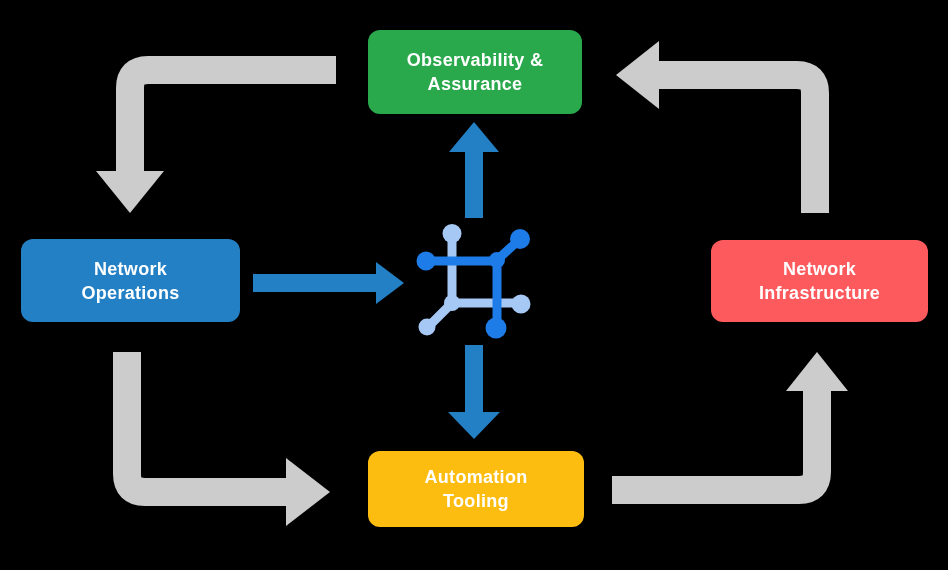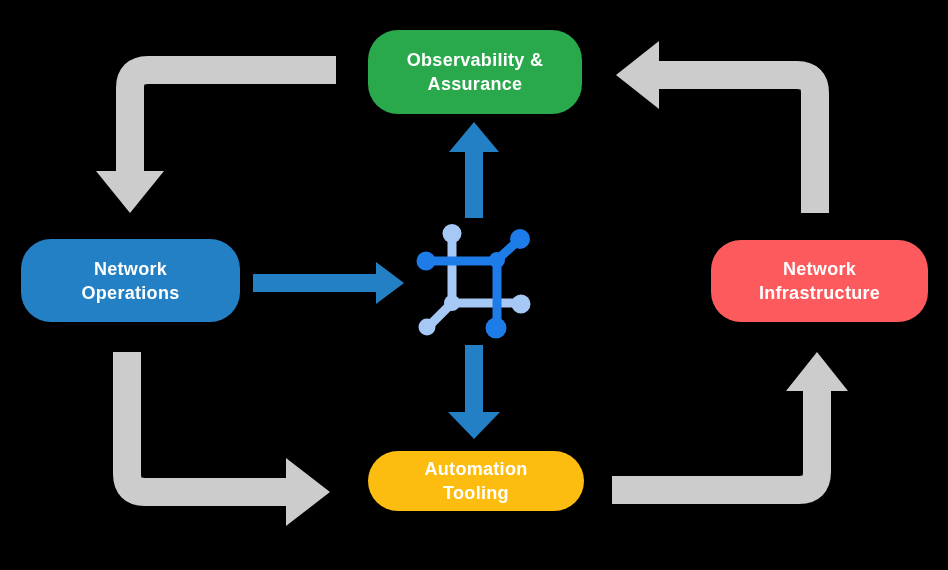--- a/index.html
+++ b/index.html
@@ -28,36 +28,36 @@
   .gray-head { fill: var(--arrow-gray, #ccc); }
   .blue-fill { fill: var(--arrow-blue, #2380C4); }
 
   .icon-line-light { stroke: var(--icon-light-blue, #A6C8F5); stroke-width: 9; stroke-linecap: round; fill: none; }
   .icon-line-blue  { stroke: var(--icon-blue, #1E7CE8);       stroke-width: 9; stroke-linecap: round; fill: none; }
   .icon-dot-light  { fill: var(--icon-light-blue, #A6C8F5); }
   .icon-dot-blue   { fill: var(--icon-blue, #1E7CE8); }
 
   .node {
     position: absolute;
-    border-radius: 30px;
+    border-radius: 12px;
     display: flex;
     align-items: center;
     justify-content: center;
     text-align: center;
     color: var(--node-text, #fff);
     font-weight: 700;
     font-size: 18px;
     line-height: 24px;
     letter-spacing: 0.3px;
   }
   .node .label { white-space: pre-line; }
   .node-observability  { left: 368px; top: 30px;  width: 214px; height: 84px; background: var(--node-green, #29A84C); }
   .node-operations     { left: 21px;  top: 239px; width: 219px; height: 83px; background: var(--node-blue, #2380C4); }
   .node-infrastructure { left: 711px; top: 240px; width: 217px; height: 82px; background: var(--node-red, #FD5A5E); }
-  .node-automation     { left: 368px; top: 451px; width: 216px; height: 60px; background: var(--node-yellow, #FDBD10); }
+  .node-automation     { left: 368px; top: 451px; width: 216px; height: 76px; background: var(--node-yellow, #FDBD10); }
 </style>
 </head>
 <body>
 
 <div class="canvas">
 
   <svg class="layer" viewBox="0 0 948 570" aria-hidden="true">
 
     <g>
       <path class="gray-shaft" d="M336,70 H148 Q130,70 130,88 V174"></path>

